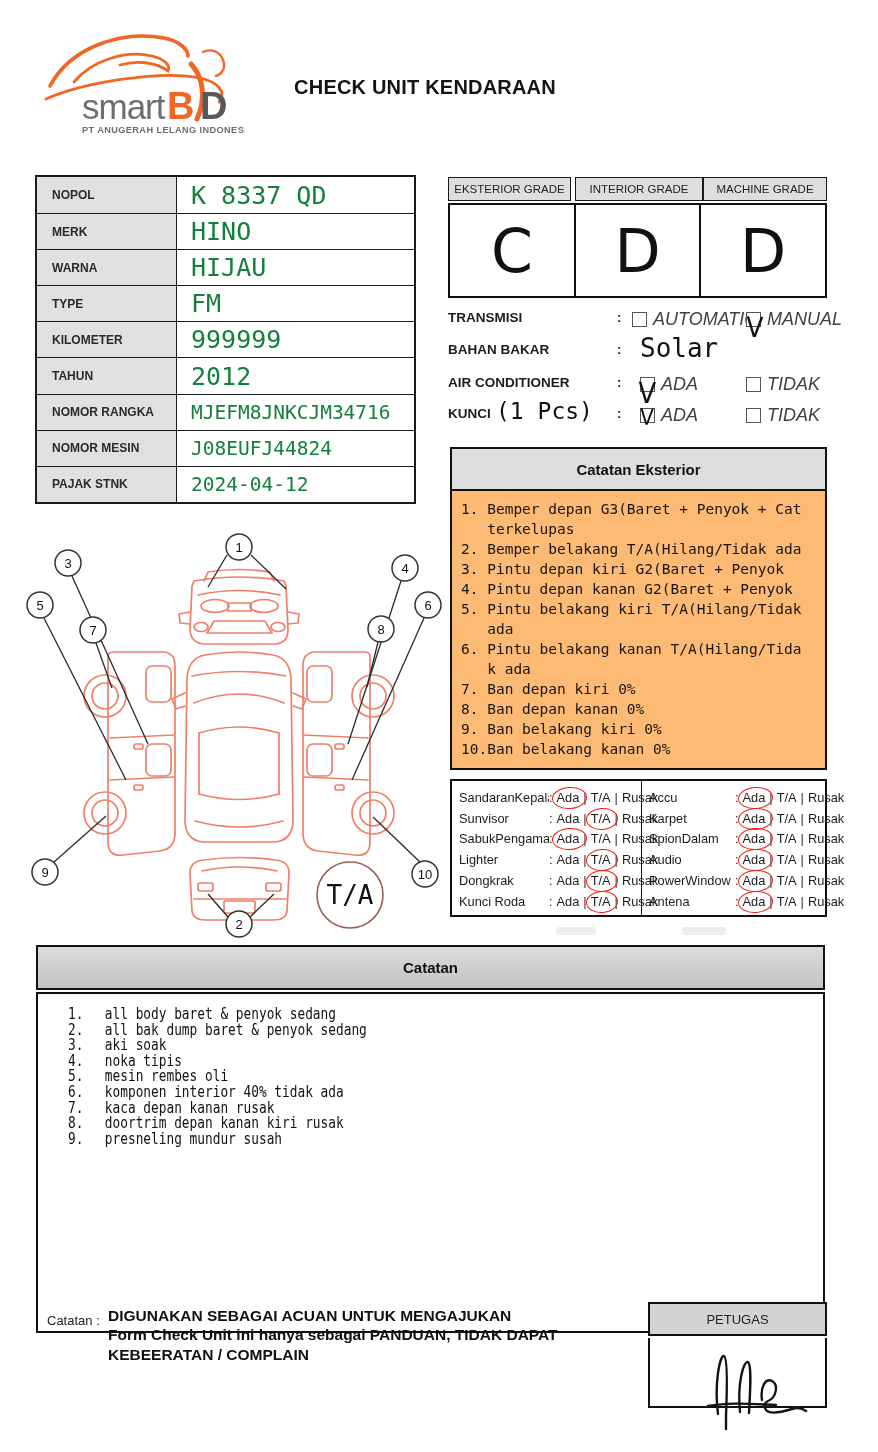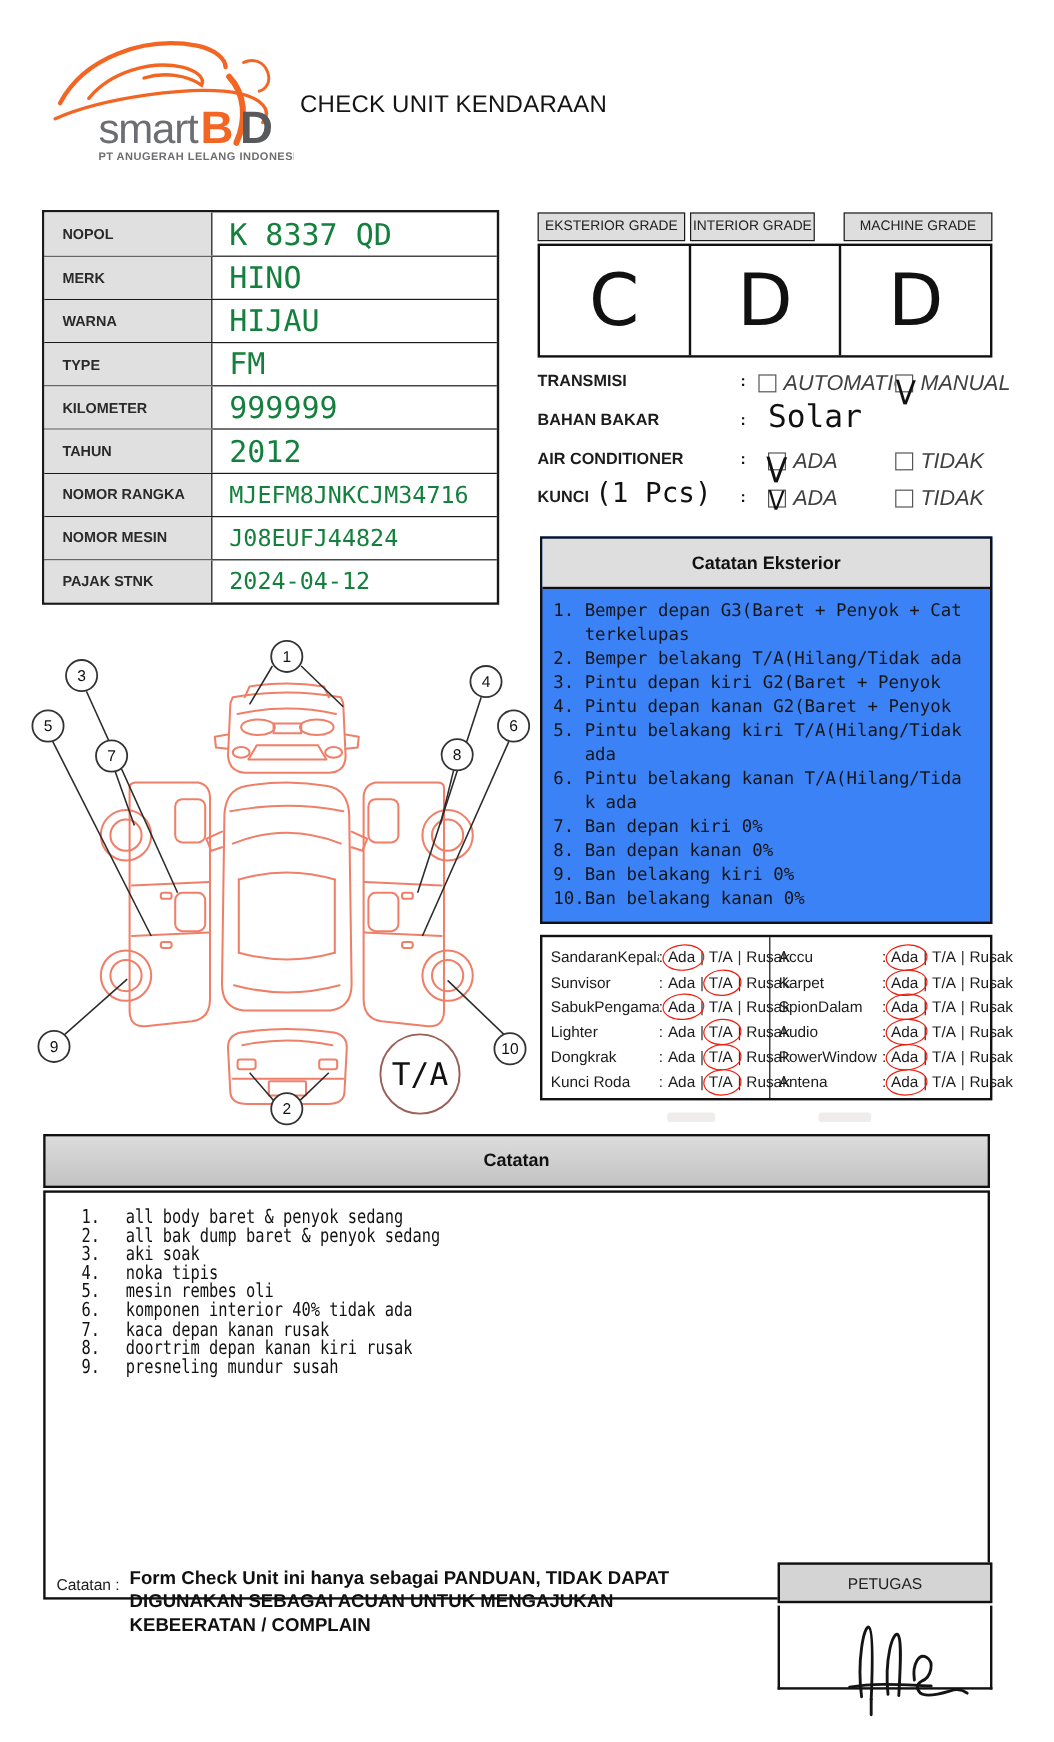--- a/index.html
+++ b/index.html
@@ -3,22 +3,22 @@
 <meta charset="utf-8">
 <style>
   * { margin:0; padding:0; box-sizing:border-box; }
   body { background:#fff; }
   .page { position:relative; width:878px; height:1452px; background:#ffffff;
           font-family:"Liberation Sans", sans-serif; color:#111; overflow:hidden; }
   .abs { position:absolute; }
   .mono { font-family:"DejaVu Sans Mono", monospace; }
 
   
-  .title { position:absolute; left:250px; top:76px; width:350px; 
-           font-size:20px; font-weight:400; letter-spacing:.2px; color:#141414; }
+  .title { position:absolute; left:250px; top:76px; width:350px; text-align:center;
+           font-size:20px; font-weight:700; letter-spacing:.2px; color:#141414; }
 
   
   .vtable { position:absolute; left:35px; top:175px; width:381px; border:2px solid #1a1a1a; background:#fff; }
   .vrow { display:flex; height:36.1px; border-top:1.5px solid #1a1a1a; }
   .vrow:first-child { border-top:none; }
   .vlabel { width:140px; flex:none; background:#e0e0e0; border-right:1.5px solid #1a1a1a;
             display:flex; align-items:center; padding-left:15px; font-size:12px; font-weight:700; color:#2a2a2a; }
   .vvalue { flex:1; display:flex; align-items:center; padding-left:14px;
             font-family:"DejaVu Sans Mono", monospace; font-size:25px; color:#15803d; }
   .vvalue.small { font-size:19.5px; }
@@ -38,21 +38,21 @@
   .ocolon { position:absolute; left:169px; top:4px; font-size:13px; font-weight:700; }
   .choice { position:absolute; top:3px; display:flex; align-items:center; gap:6px; }
   .cb { width:15px; height:15px; border:1.2px solid #555; background:#fff; flex:none; }
   .clabel { font-size:18px; color:#404040;font-style:italic; }
   .vmark { position:absolute; font-family:"DejaVu Sans", sans-serif; font-weight:400; color:#111;
            transform:rotate(2deg) scaleY(1.12); pointer-events:none; }
   .fuel { position:absolute; left:192px; top:-5px; font-size:26px; }
   .kunci-qty { position:absolute; left:48px; top:-4px; font-size:23px; }
 
   
-  .cebox { position:absolute; left:450px; top:447px; width:377px; height:323px; border:2px solid #111; background:#3b82f6; }
+  .cebox { position:absolute; left:450px; top:447px; width:377px; height:323px; border:2px solid #111; background:#fdba74; }
   .cehead { height:42px; background:#dedede; border-bottom:2px solid #111; display:flex;
             align-items:center; justify-content:center; font-size:15px; font-weight:700; }
   .cel { padding:8px 8px 0 9px; font-family:"DejaVu Sans Mono", monospace; font-size:14.5px;
          line-height:20px; color:#161616; counter-reset:cei; }
   .cel .item { display:flex; counter-increment:cei; }
   .cel .n { flex:none; width:3ch; }
   .cel .n::before { content:counter(cei) "."; }
   .cel .t { width:36ch; word-break:break-all; }
 
   
@@ -150,21 +150,21 @@
         <div class="vlabel">NOMOR MESIN</div>
         <div class="vvalue small">J08EUFJ44824</div>
       </div>
     <div class="vrow">
         <div class="vlabel">PAJAK STNK</div>
         <div class="vvalue small">2024-04-12</div>
       </div>
   </div>
 
   <div class="ghead" style="left:448px; width:123px;">EKSTERIOR GRADE</div>
-  <div class="ghead" style="left:575px; width:104px;">INTERIOR GRADE</div>
+  <div class="ghead" style="left:575px; width:128px;">INTERIOR GRADE</div>
   <div class="ghead" style="left:703px; width:124px;">MACHINE GRADE</div>
   <div class="gvalues">
     <div class="gcell">C</div>
     <div class="gcell">D</div>
     <div class="gcell">D</div>
   </div>
 
   <div class="optrow" style="top:306px;">
     <span class="olabel">TRANSMISI</span>
     <span class="ocolon">:</span>
@@ -542,22 +542,22 @@
         </div>
       <div class="item">
           <span class="n"></span>
           <span class="t">presneling mundur susah</span>
         </div>
     </div>
   </div>
 
   <div class="f-label">Catatan :</div>
   <div class="f-note">
+    <div>DIGUNAKAN SEBAGAI ACUAN UNTUK MENGAJUKAN</div>
     <div>Form Check Unit ini hanya sebagai PANDUAN, TIDAK DAPAT</div>
-    <div>DIGUNAKAN SEBAGAI ACUAN UNTUK MENGAJUKAN</div>
     <div>KEBEERATAN / COMPLAIN</div>
   </div>
 
   <div class="pethead">PETUGAS</div>
   <div class="petbody"></div>
   <svg class="sig" viewBox="0 0 120 90">
     <g fill="none" stroke="#141414" stroke-width="2.4" stroke-linecap="round">
       <path d="M18,70 C14,40 20,10 24,12 C28,14 27,48 26,72"></path>
       <path d="M26,72 L26,85"></path>
       <path d="M8,62 C30,58 52,60 76,61"></path>

